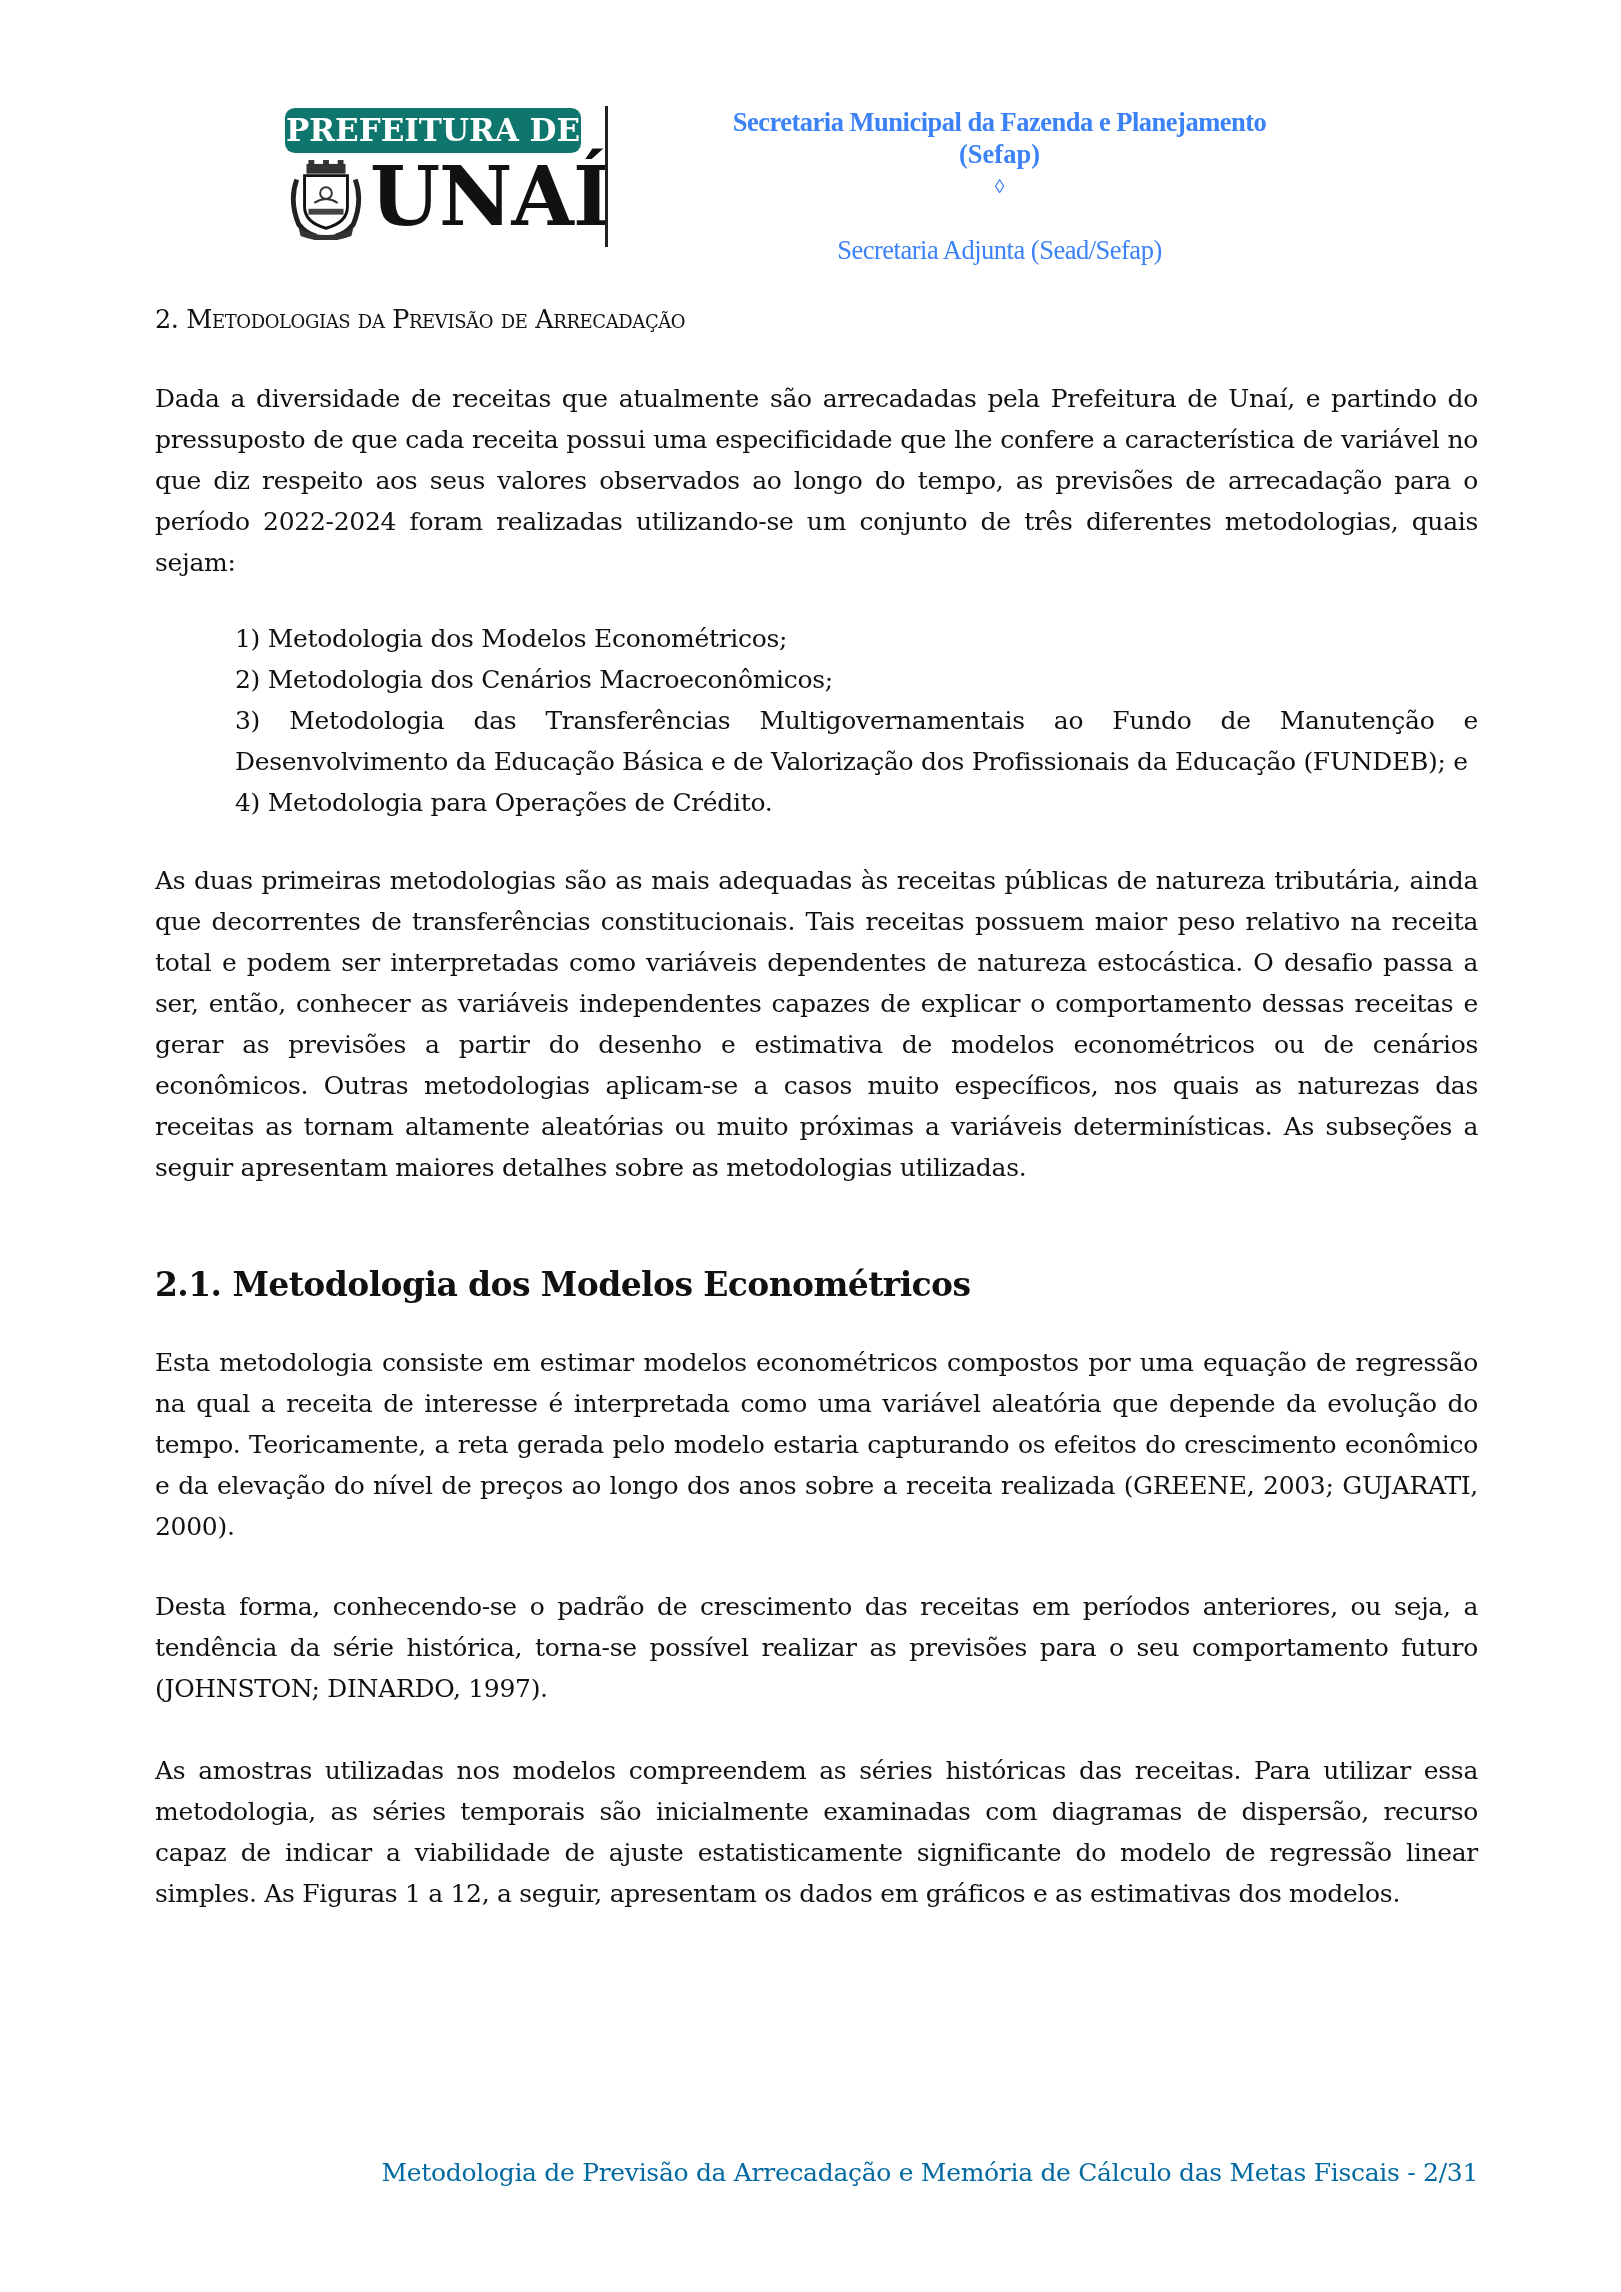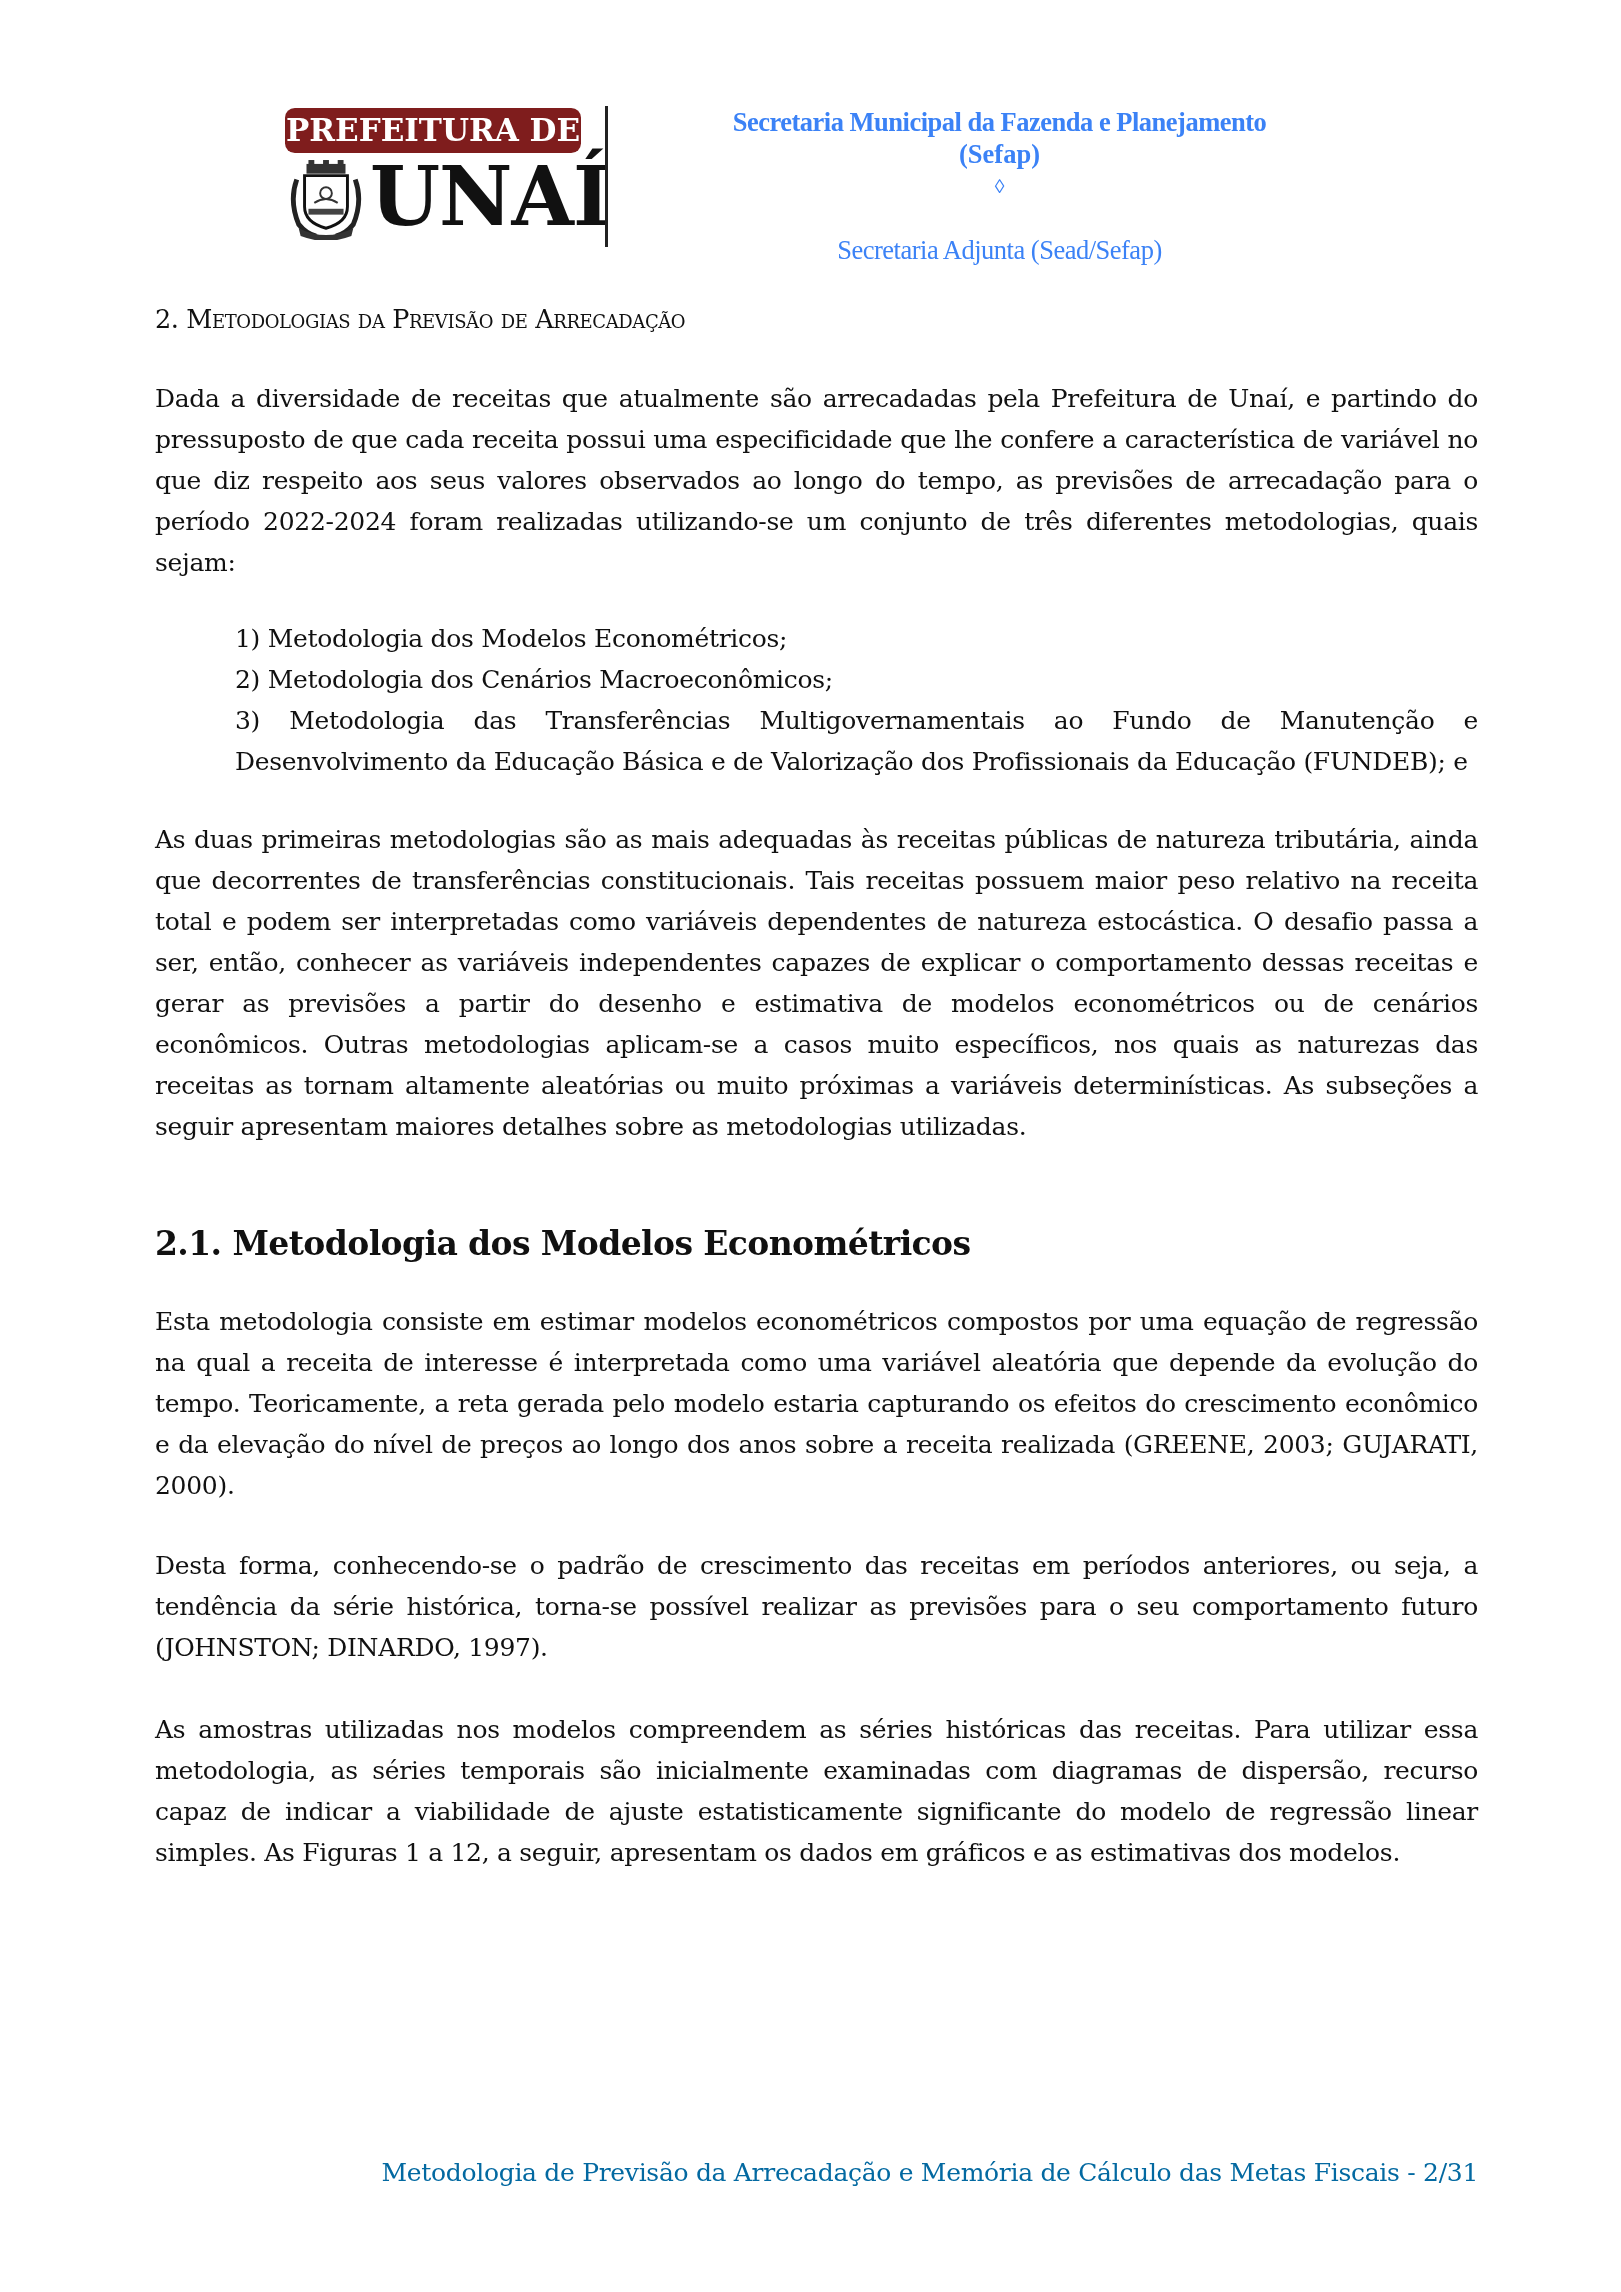--- a/index.html
+++ b/index.html
@@ -6,21 +6,21 @@
   body {
     width: 1621px; height: 2293px; position: relative; overflow: hidden;
     font-family: "DejaVu Serif", "Liberation Serif", serif;
     color: #111111;
   }
   .page { position: absolute; left: 0; top: 0; width: 1621px; height: 2293px; }
 
   
   .logo-box {
     position: absolute; left: 285px; top: 108px; width: 296px; height: 45px;
-    background: #7f1d1d; border-radius: 9.8px;
+    background: #0f766e; border-radius: 9.8px;
     color: #fff; font-family: "DejaVu Serif", serif; font-weight: bold;
     font-size: 31px; line-height: 45px; text-align: center; letter-spacing: 0px;
     white-space: nowrap; overflow: hidden;
   }
   .crest {
     position: absolute; left: 287px; top: 160px; width: 78px; height: 80px;
   }
   .unai {
     position: absolute; left: 370px; top: 147px; width: 216px; height: 98px;
     font-family: "DejaVu Serif", serif; font-weight: bold; font-size: 82px;
@@ -111,20 +111,21 @@
 
   <div class="content">
     <h2 class="h-section">2. Metodologias da Previsão de Arrecadação</h2>
 
     <p class="body p1">Dada a diversidade de receitas que atualmente são arrecadadas pela Prefeitura de Unaí, e partindo do pressuposto de que cada receita possui uma especificidade que lhe confere a característica de variável no que diz respeito aos seus valores observados ao longo do tempo, as previsões de arrecadação para o período 2022-2024 foram realizadas utilizando-se um conjunto de três diferentes metodologias, quais sejam:</p>
 
     <ol class="methods">
       <li>1) Metodologia dos Modelos Econométricos;</li>
       <li>2) Metodologia dos Cenários Macroeconômicos;</li>
       <li>3) Metodologia das Transferências Multigovernamentais ao Fundo de Manutenção e Desenvolvimento da Educação Básica e de Valorização dos Profissionais da Educação (FUNDEB); e</li>
+      <li>4) Metodologia para Operações de Crédito.</li>
     </ol>
 
     <p class="body p2">As duas primeiras metodologias são as mais adequadas às receitas públicas de natureza tributária, ainda que decorrentes de transferências constitucionais. Tais receitas possuem maior peso relativo na receita total e podem ser interpretadas como variáveis dependentes de natureza estocástica. O desafio passa a ser, então, conhecer as variáveis independentes capazes de explicar o comportamento dessas receitas e gerar as previsões a partir do desenho e estimativa de modelos econométricos ou de cenários econômicos. Outras metodologias aplicam-se a casos muito específicos, nos quais as naturezas das receitas as tornam altamente aleatórias ou muito próximas a variáveis determinísticas. As subseções a seguir apresentam maiores detalhes sobre as metodologias utilizadas.</p>
 
     <h3 class="h-sub">2.1. Metodologia dos Modelos Econométricos</h3>
 
     <p class="body p3">Esta metodologia consiste em estimar modelos econométricos compostos por uma equação de regressão na qual a receita de interesse é interpretada como uma variável aleatória que depende da evolução do tempo. Teoricamente, a reta gerada pelo modelo estaria capturando os efeitos do crescimento econômico e da elevação do nível de preços ao longo dos anos sobre a receita realizada (GREENE, 2003; GUJARATI, 2000).</p>
     <p class="body p4">Desta forma, conhecendo-se o padrão de crescimento das receitas em períodos anteriores, ou seja, a tendência da série histórica, torna-se possível realizar as previsões para o seu comportamento futuro (JOHNSTON; DINARDO, 1997).</p>
     <p class="body p5">As amostras utilizadas nos modelos compreendem as séries históricas das receitas. Para utilizar essa metodologia, as séries temporais são inicialmente examinadas com diagramas de dispersão, recurso capaz de indicar a viabilidade de ajuste estatisticamente significante do modelo de regressão linear simples. As Figuras 1 a 12, a seguir, apresentam os dados em gráficos e as estimativas dos modelos.</p>
   </div>

